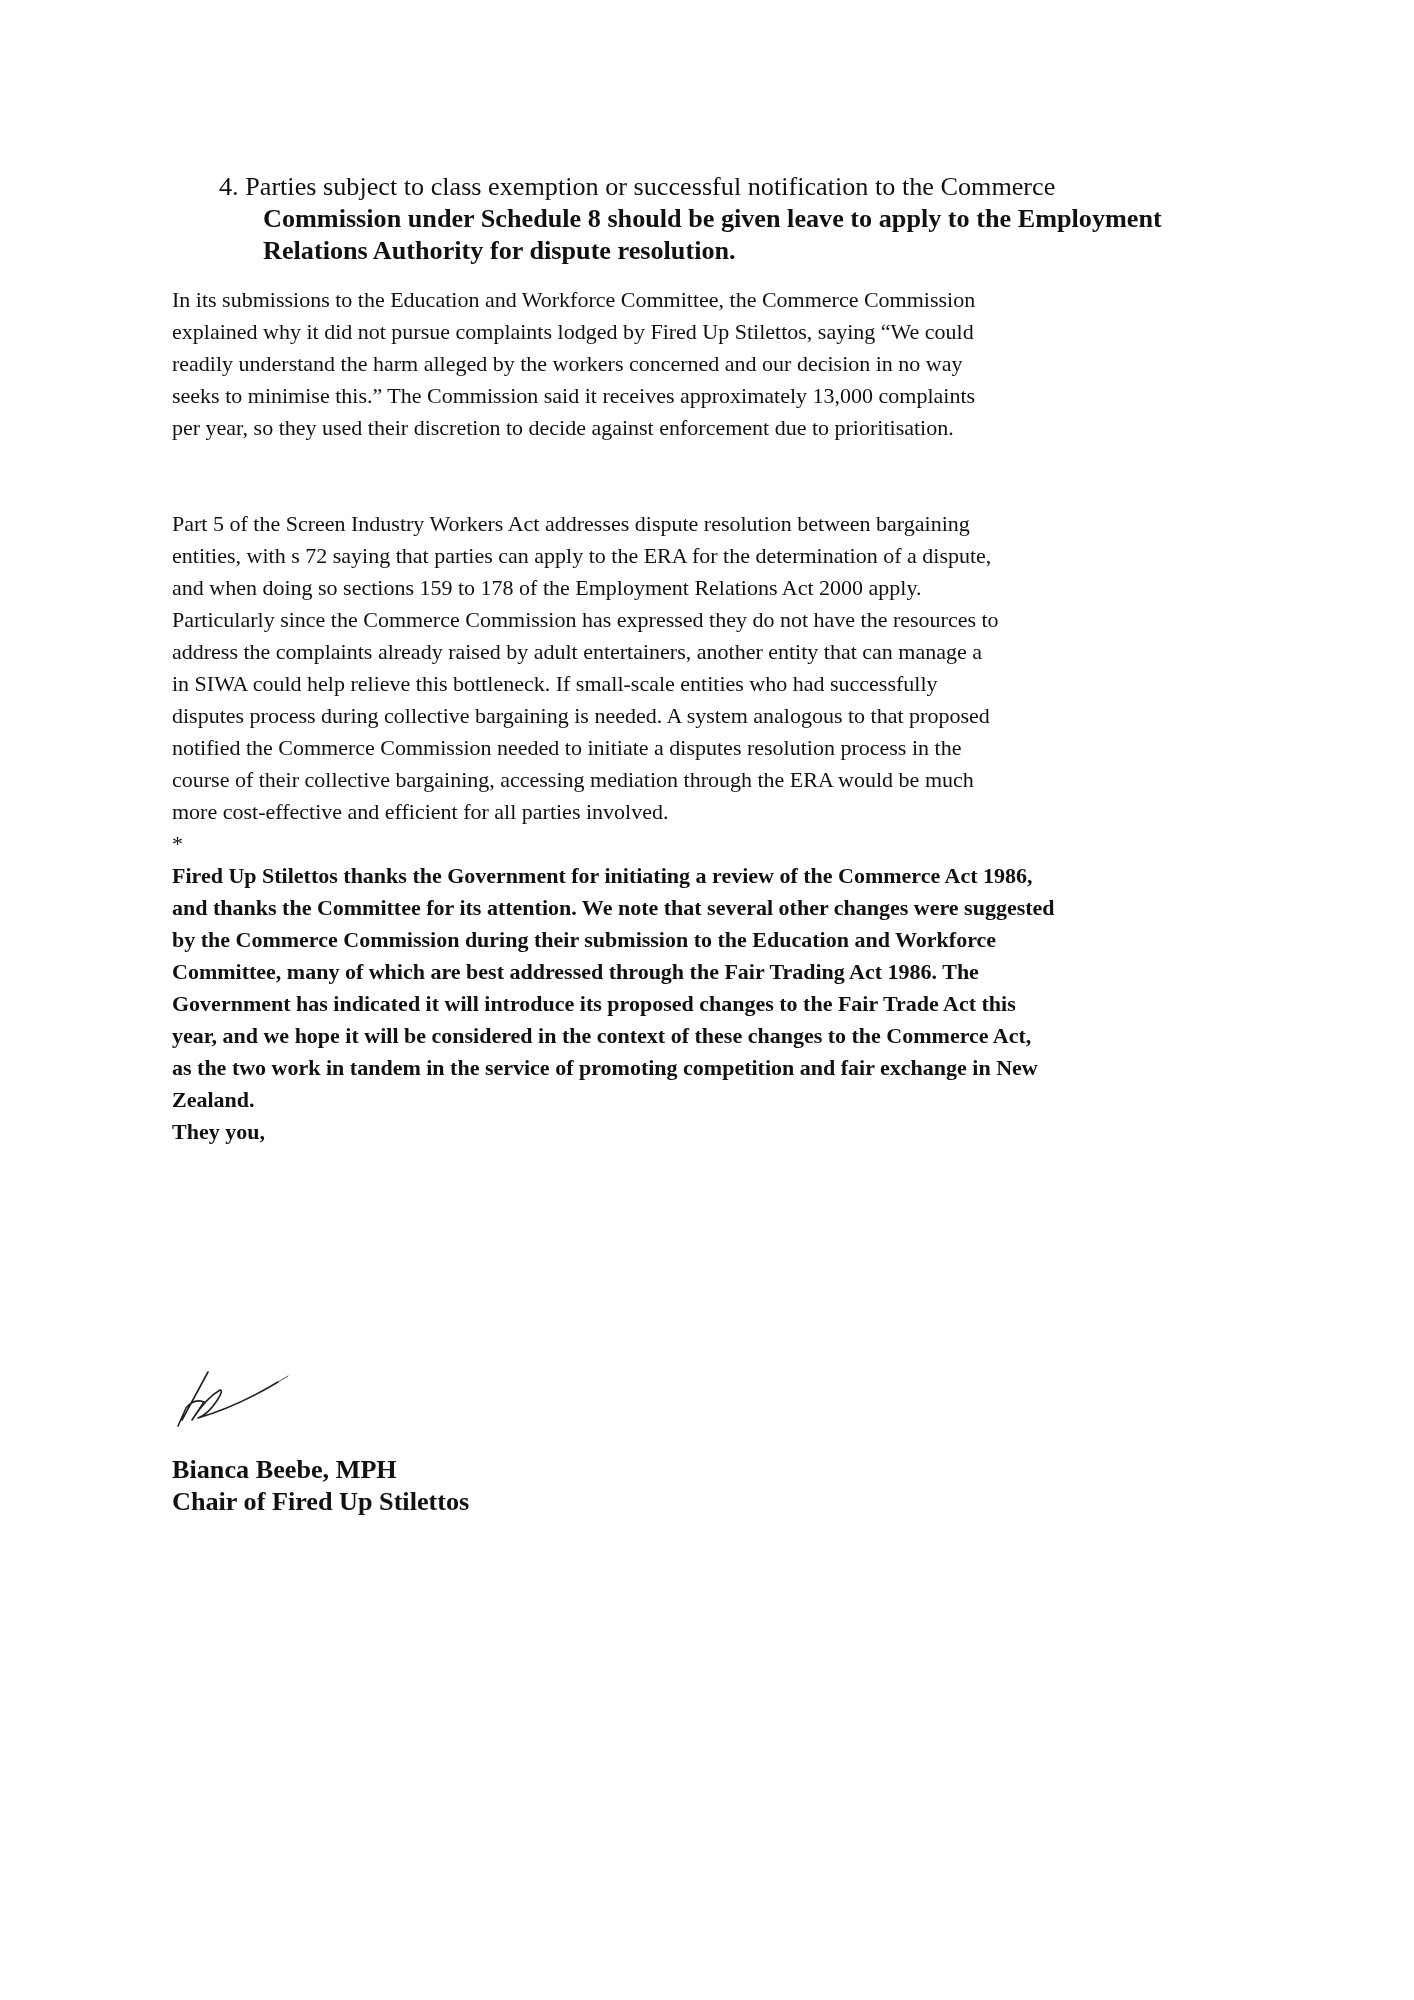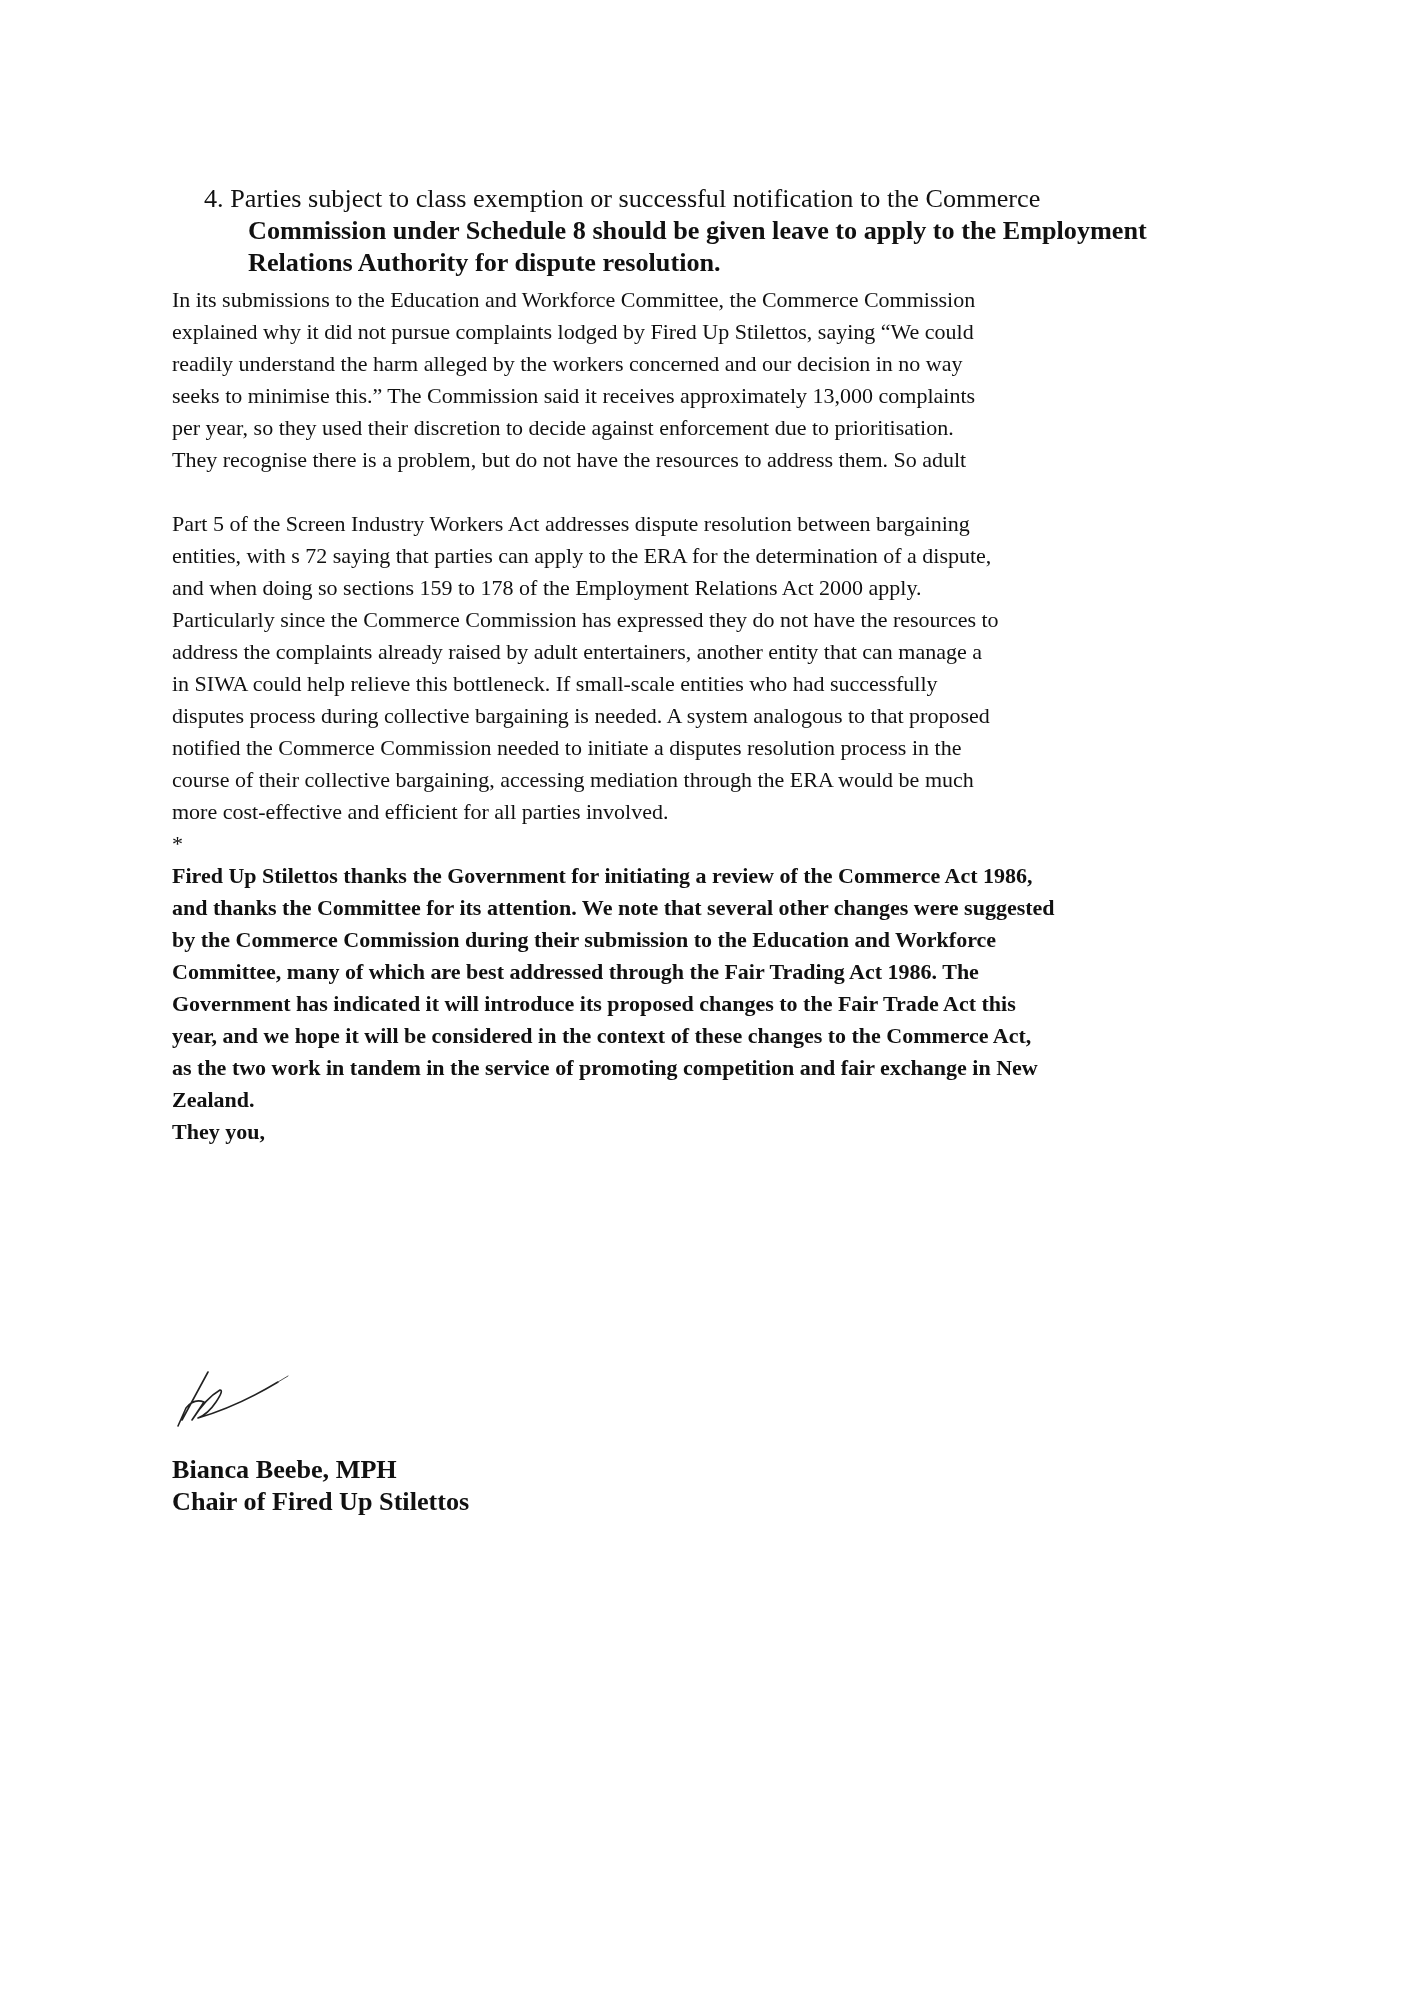--- a/index.html
+++ b/index.html
@@ -1,19 +1,19 @@
 <!DOCTYPE html>
 <html><head>
 <meta charset="utf-8">
 <style>
   html, body { margin: 0; padding: 0; background: #ffffff; }
   body { width: 1414px; height: 2000px; position: relative; overflow: hidden;
          font-family: "Liberation Serif", "DejaVu Serif", serif; color: #111111; }
   .page { position: absolute; left: 0; top: 0; width: 1414px; height: 2000px; }
-  .list-item { position: absolute; left: 204px; top: 171px; width: 1050px; margin-top: 12px; }
+  .list-item { position: absolute; left: 219px; top: 171px; width: 1050px; }
   .list-item .li-line { white-space: nowrap; font-size: 26.2px; line-height: 32px; }
   .list-item .li-line.cont { padding-left: 44px; font-weight: bold; }
   .block { position: absolute; left: 172px; width: 1120px; }
   .block .l { white-space: nowrap; font-size: 22px; line-height: 32px; height: 32px; }
   .sig { position: absolute; left: 168px; top: 1368px; width: 130px; height: 60px; }
   .sig-name { position: absolute; left: 172px; top: 1454px; }
   .sig-name .l { white-space: nowrap; font-size: 26.2px; line-height: 32px; font-weight: bold; }
 </style>
 </head>
 <body>
@@ -25,21 +25,20 @@
     <div class="li-line cont">Commission under Schedule 8 should be given leave to apply to the Employment</div>
     <div class="li-line cont">Relations Authority for dispute resolution.</div>
   </div>
 
   <div class="block" style="top:284px;">
     <div class="l">In its submissions to the Education and Workforce Committee, the Commerce Commission</div>
     <div class="l">explained why it did not pursue complaints lodged by Fired Up Stilettos, saying “We could</div>
     <div class="l">readily understand the harm alleged by the workers concerned and our decision in no way</div>
     <div class="l">seeks to minimise this.” The Commission said it receives approximately 13,000 complaints</div>
     <div class="l">per year, so they used their discretion to decide against enforcement due to prioritisation.</div>
-    <div class="l">They recognise there is a problem, but do not have the resources to address them. So adult</div>
   </div>
 
   <div class="block" style="top:508px;">
     <div class="l">Part 5 of the Screen Industry Workers Act addresses dispute resolution between bargaining</div>
     <div class="l">entities, with s 72 saying that parties can apply to the ERA for the determination of a dispute,</div>
     <div class="l">and when doing so sections 159 to 178 of the Employment Relations Act 2000 apply.</div>
     <div class="l">Particularly since the Commerce Commission has expressed they do not have the resources to</div>
     <div class="l">address the complaints already raised by adult entertainers, another entity that can manage a</div>
     <div class="l">in SIWA could help relieve this bottleneck. If small-scale entities who had successfully</div>
     <div class="l">disputes process during collective bargaining is needed. A system analogous to that proposed</div>

